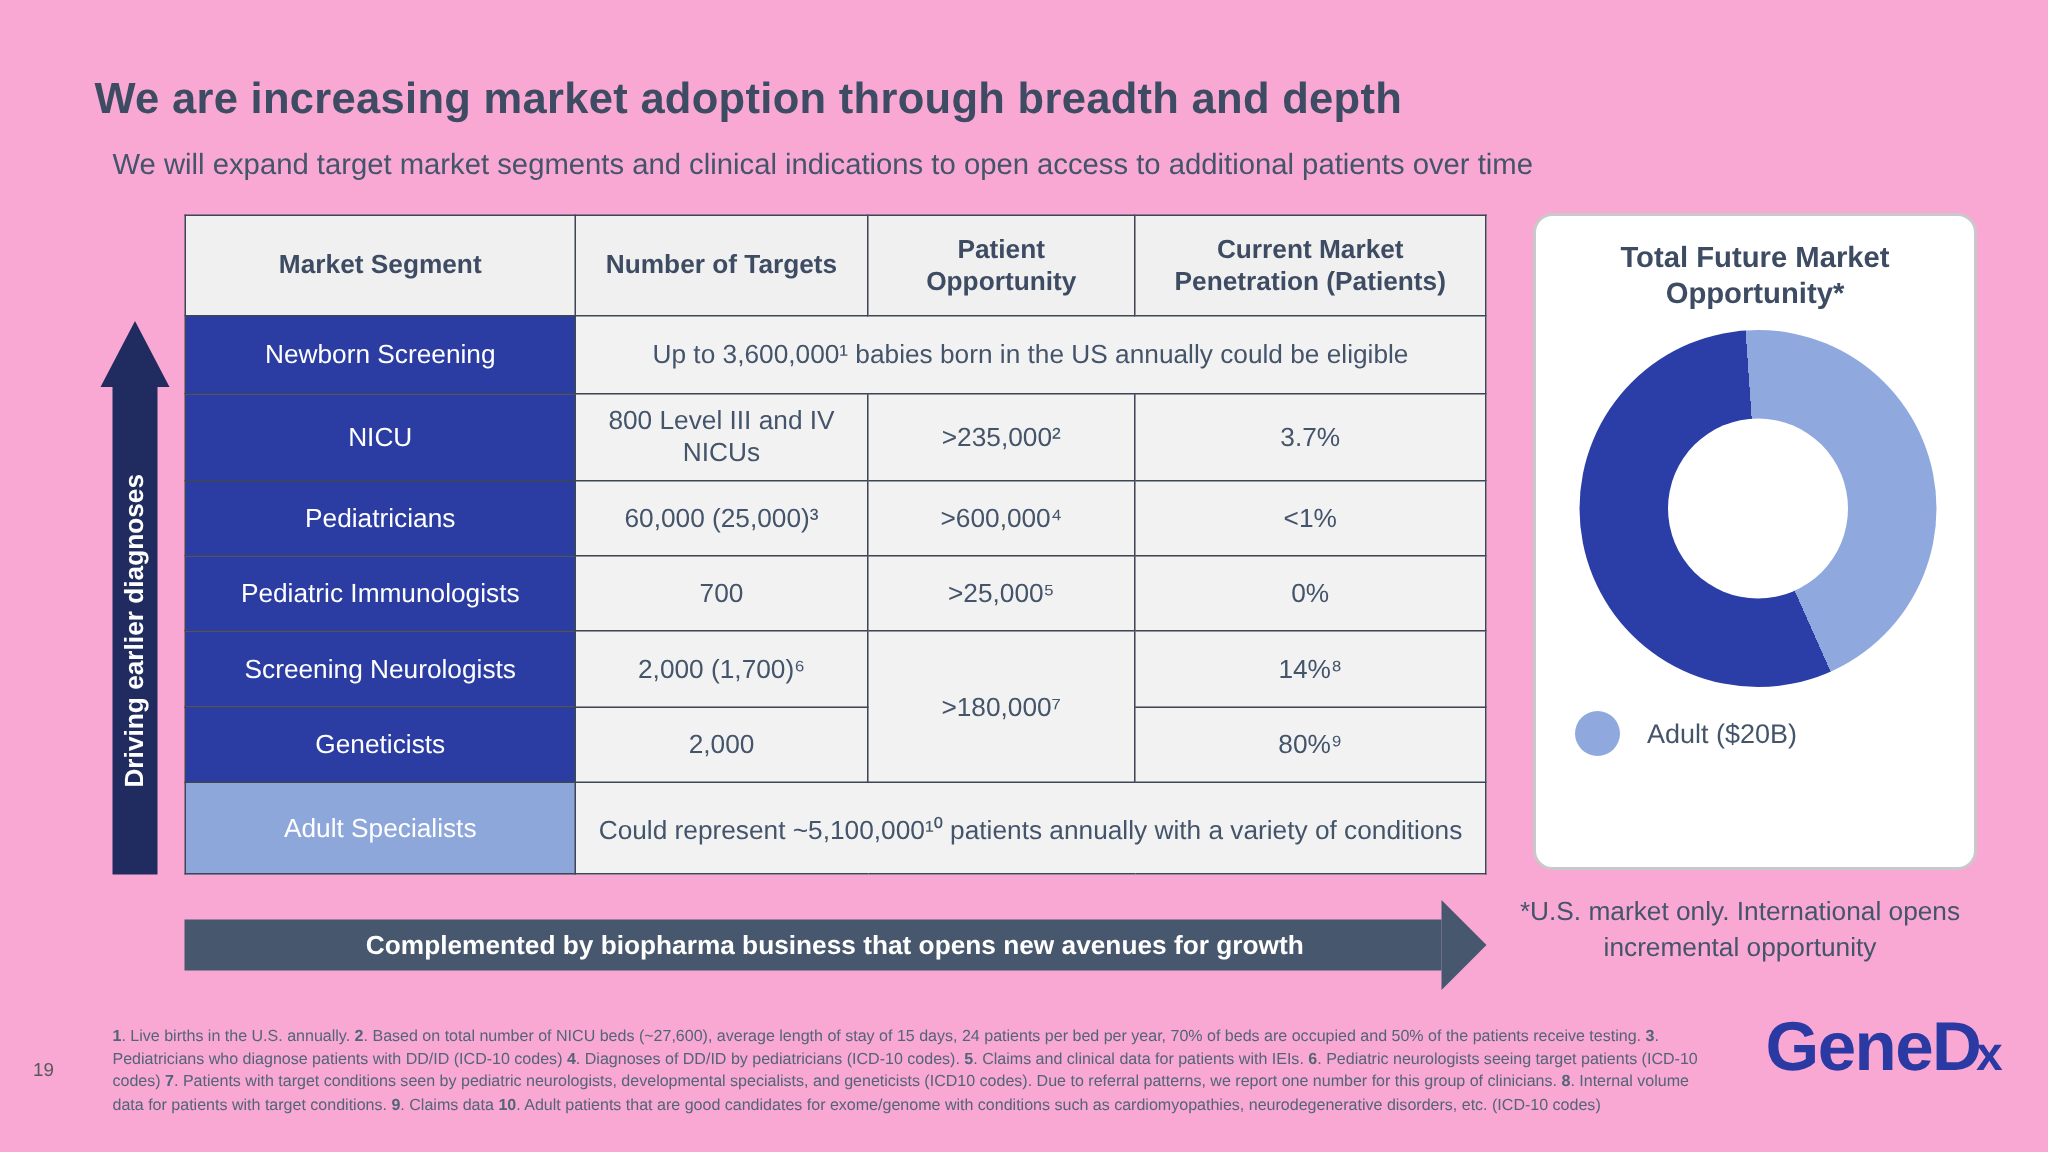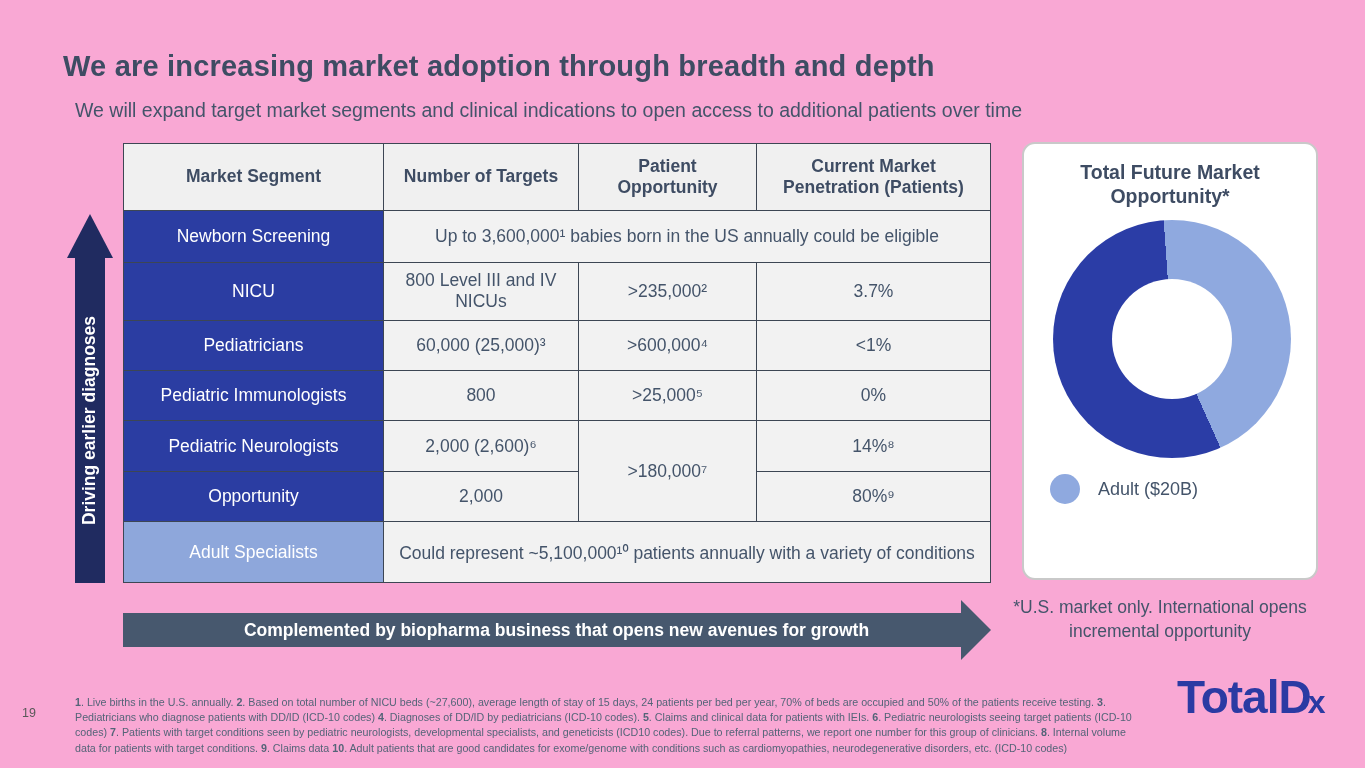--- a/index.html
+++ b/index.html
@@ -101,21 +101,21 @@
     margin-right: 18px; flex: 0 0 auto;
   }
   .legend-label { font-size: 18px; color: #44546a; white-space: nowrap; }
   .panel-note {
     position: absolute; left: 1003px; top: 596px; width: 314px;
     text-align: center; font-size: 17.5px; color: #44546a; line-height: 1.35;
   }
   
   .footnote {
     position: absolute; left: 75px; top: 684px; width: 1060px;
-    font-size: 10.7px; color: #546478; line-height: 1.42; margin-top: 11px;
+    font-size: 10.7px; color: #546478; line-height: 1.42;
   }
   .page-number {
     position: absolute; left: 22px; top: 706px;
     font-size: 12.5px; color: #595959;
   }
   .logo {
     position: absolute; left: 1177px; top: 674px;
     color: #2b3aa3; font-weight: 600; font-size: 46px; letter-spacing: -1px;
     line-height: 1;
   }
@@ -161,32 +161,32 @@
         <td>3.7%</td>
       </tr>
       <tr class="r-ped">
         <td class="seg">Pediatricians</td>
         <td>60,000 (25,000)³</td>
         <td>&gt;600,000⁴</td>
         <td>&lt;1%</td>
       </tr>
       <tr class="r-ped">
         <td class="seg">Pediatric Immunologists</td>
-        <td>800</td>
+        <td>700</td>
         <td>&gt;25,000⁵</td>
         <td>0%</td>
       </tr>
       <tr class="r-ped">
-        <td class="seg">Pediatric Neurologists</td>
-        <td>2,000 (2,600)⁶</td>
+        <td class="seg">Screening Neurologists</td>
+        <td>2,000 (1,700)⁶</td>
         <td rowspan="2">&gt;180,000⁷</td>
         <td>14%⁸</td>
       </tr>
       <tr class="r-ped">
-        <td class="seg">Opportunity</td>
+        <td class="seg">Geneticists</td>
         <td>2,000</td>
         <td>80%⁹</td>
       </tr>
       <tr class="r-adult">
         <td class="seg seg-light">Adult Specialists</td>
         <td colspan="3">Could represent ~5,100,000¹⁰ patients annually with a variety of conditions</td>
       </tr>
     </tbody>
   </table>
 
@@ -206,15 +206,15 @@
       <div class="legend-item">
         <div class="legend-dot" style="background: rgb(143, 169, 223);"></div>
         <div class="legend-label">Adult ($20B)</div>
       </div>
     </div>
   </div>
   <div class="panel-note">*U.S. market only. International opens incremental opportunity</div>
 
   <div class="footnote"><b>1</b>. Live births in the U.S. annually. <b>2</b>. Based on total number of NICU beds (~27,600), average length of stay of 15 days, 24 patients per bed per year, 70% of beds are occupied and 50% of the patients receive testing. <b>3</b>. Pediatricians who diagnose patients with DD/ID (ICD-10 codes) <b>4</b>. Diagnoses of DD/ID by pediatricians (ICD-10 codes). <b>5</b>. Claims and clinical data for patients with IEIs. <b>6</b>. Pediatric neurologists seeing target patients (ICD-10 codes) <b>7</b>. Patients with target conditions seen by pediatric neurologists, developmental specialists, and geneticists (ICD10 codes). Due to referral patterns, we report one number for this group of clinicians. <b>8</b>. Internal volume data for patients with target conditions. <b>9</b>. Claims data <b>10</b>. Adult patients that are good candidates for exome/genome with conditions such as cardiomyopathies, neurodegenerative disorders, etc. (ICD-10 codes)</div>
   <div class="page-number">19</div>
-  <div class="logo"><span>Total</span><span>D</span><span class="dx-x">x</span></div>
+  <div class="logo"><span>Gene</span><span>D</span><span class="dx-x">x</span></div>
 
 </div>
 
 </body></html>

